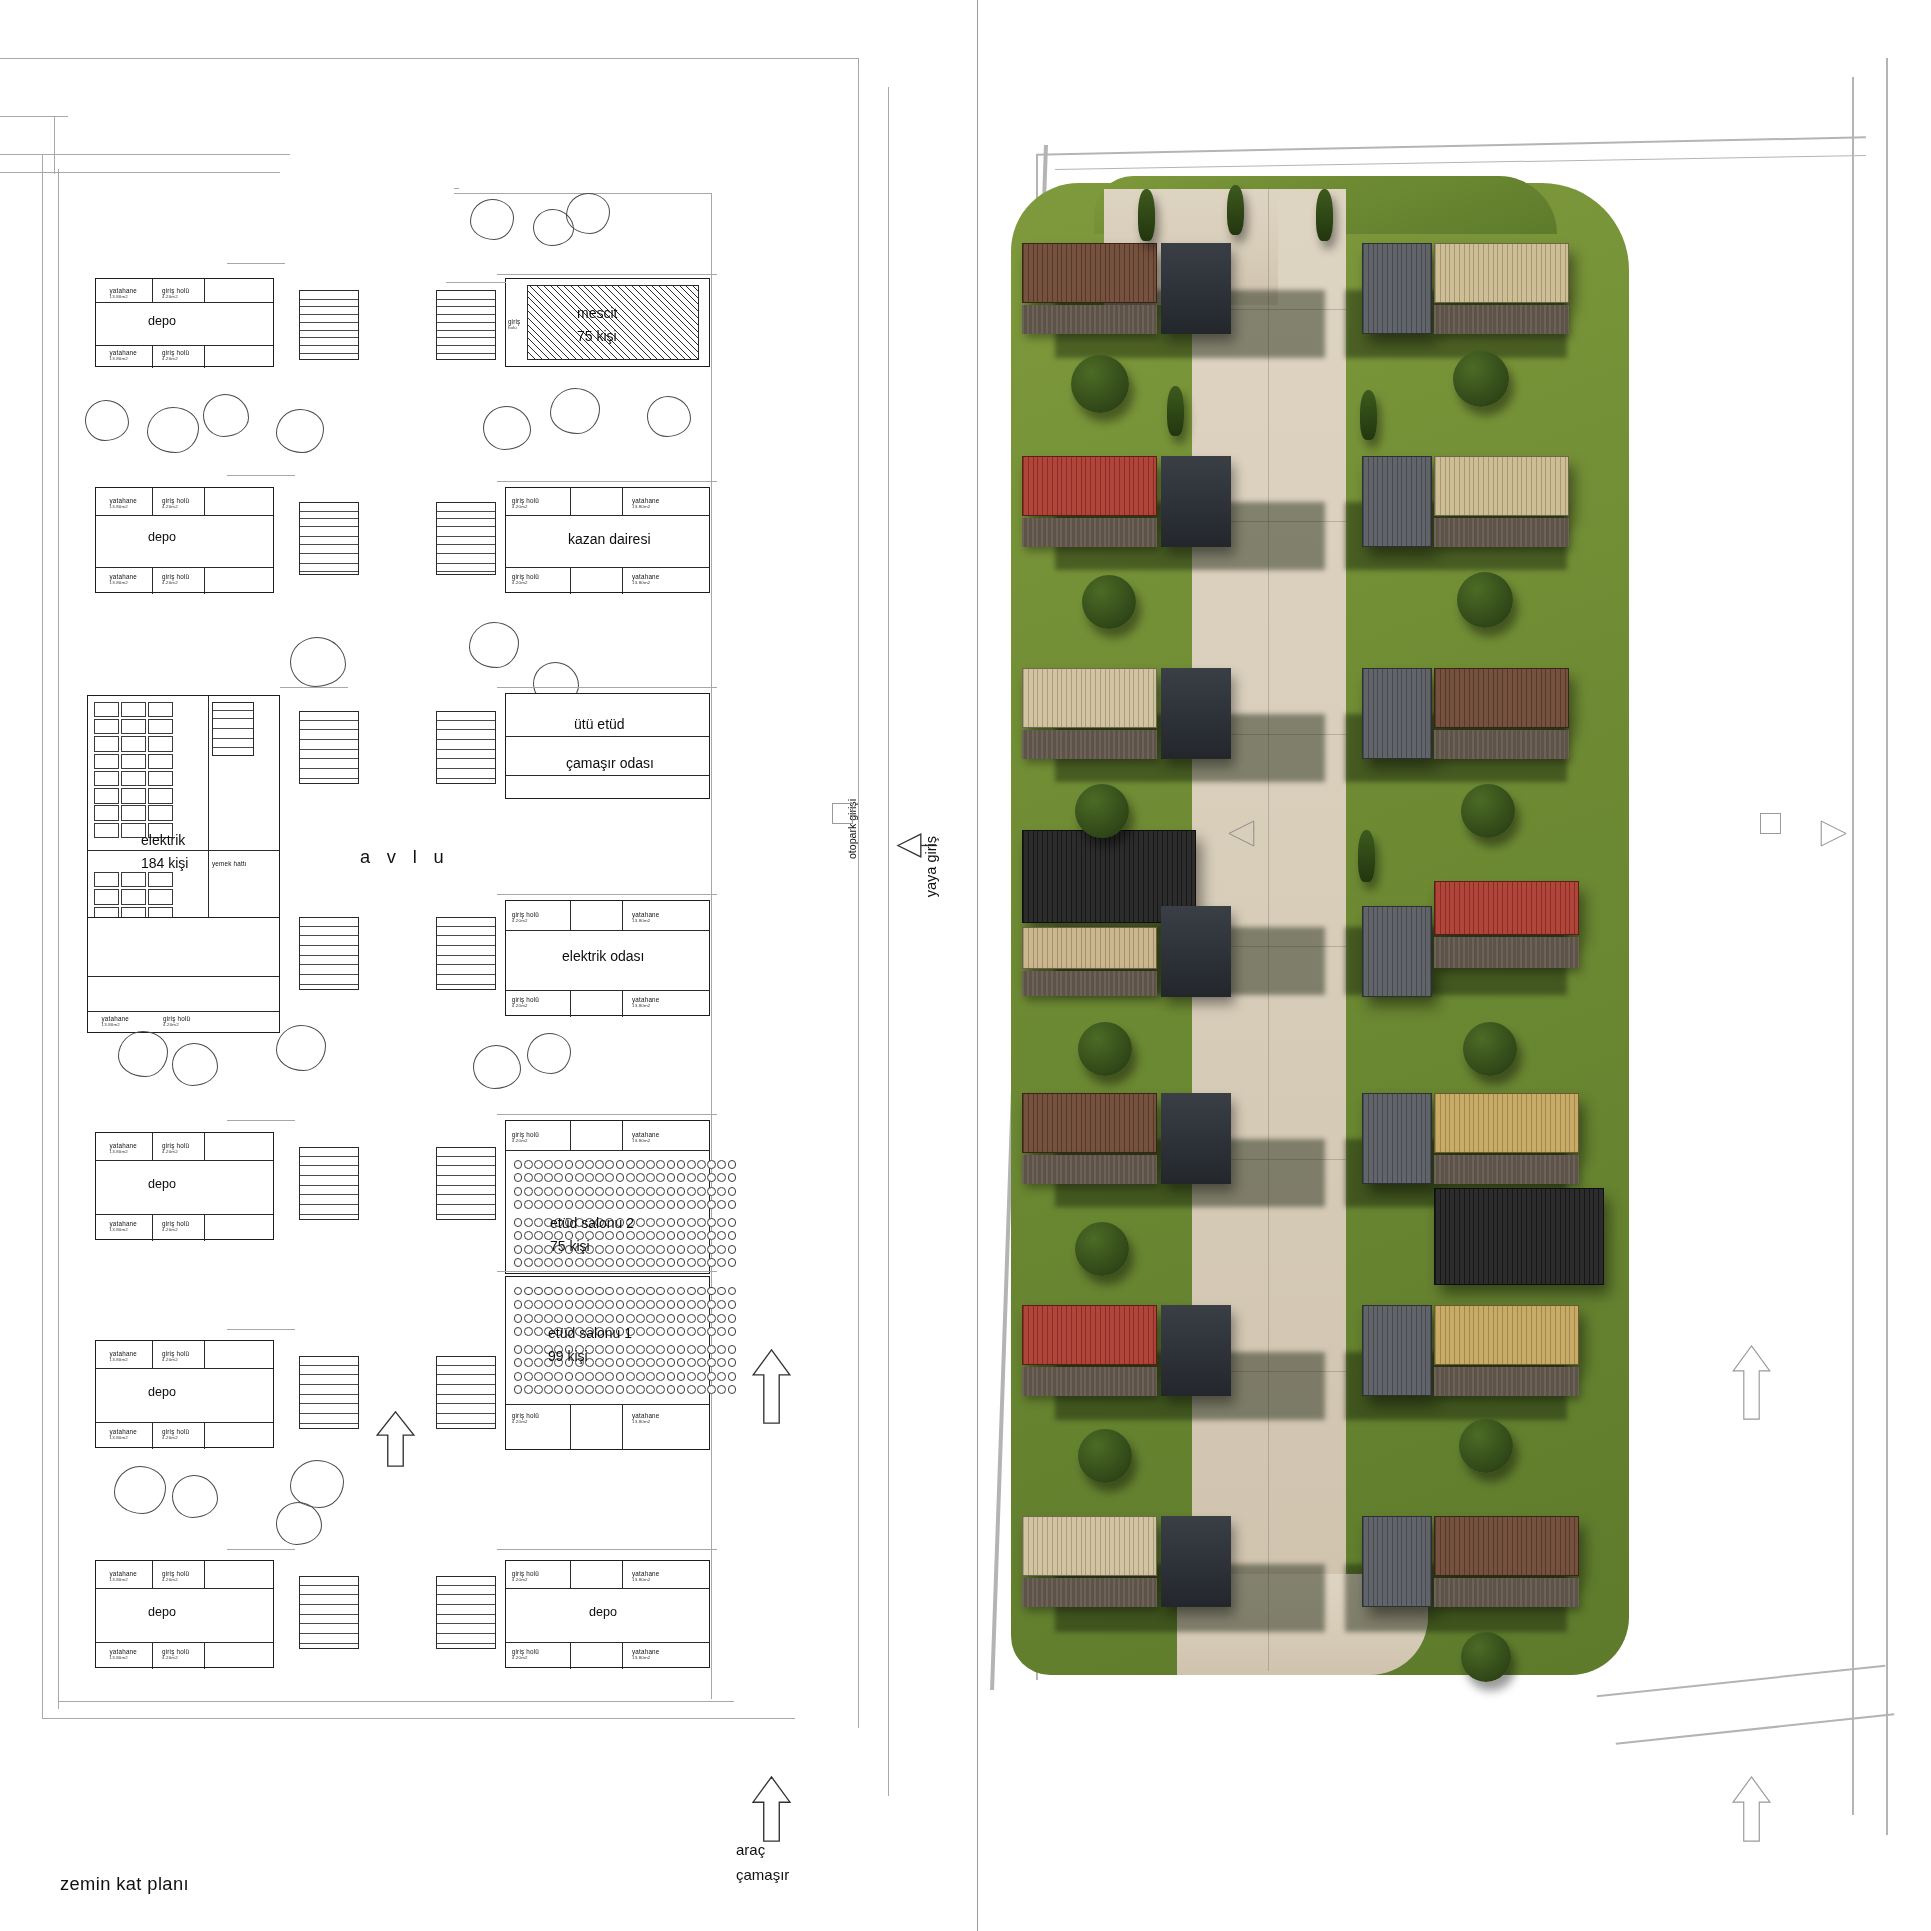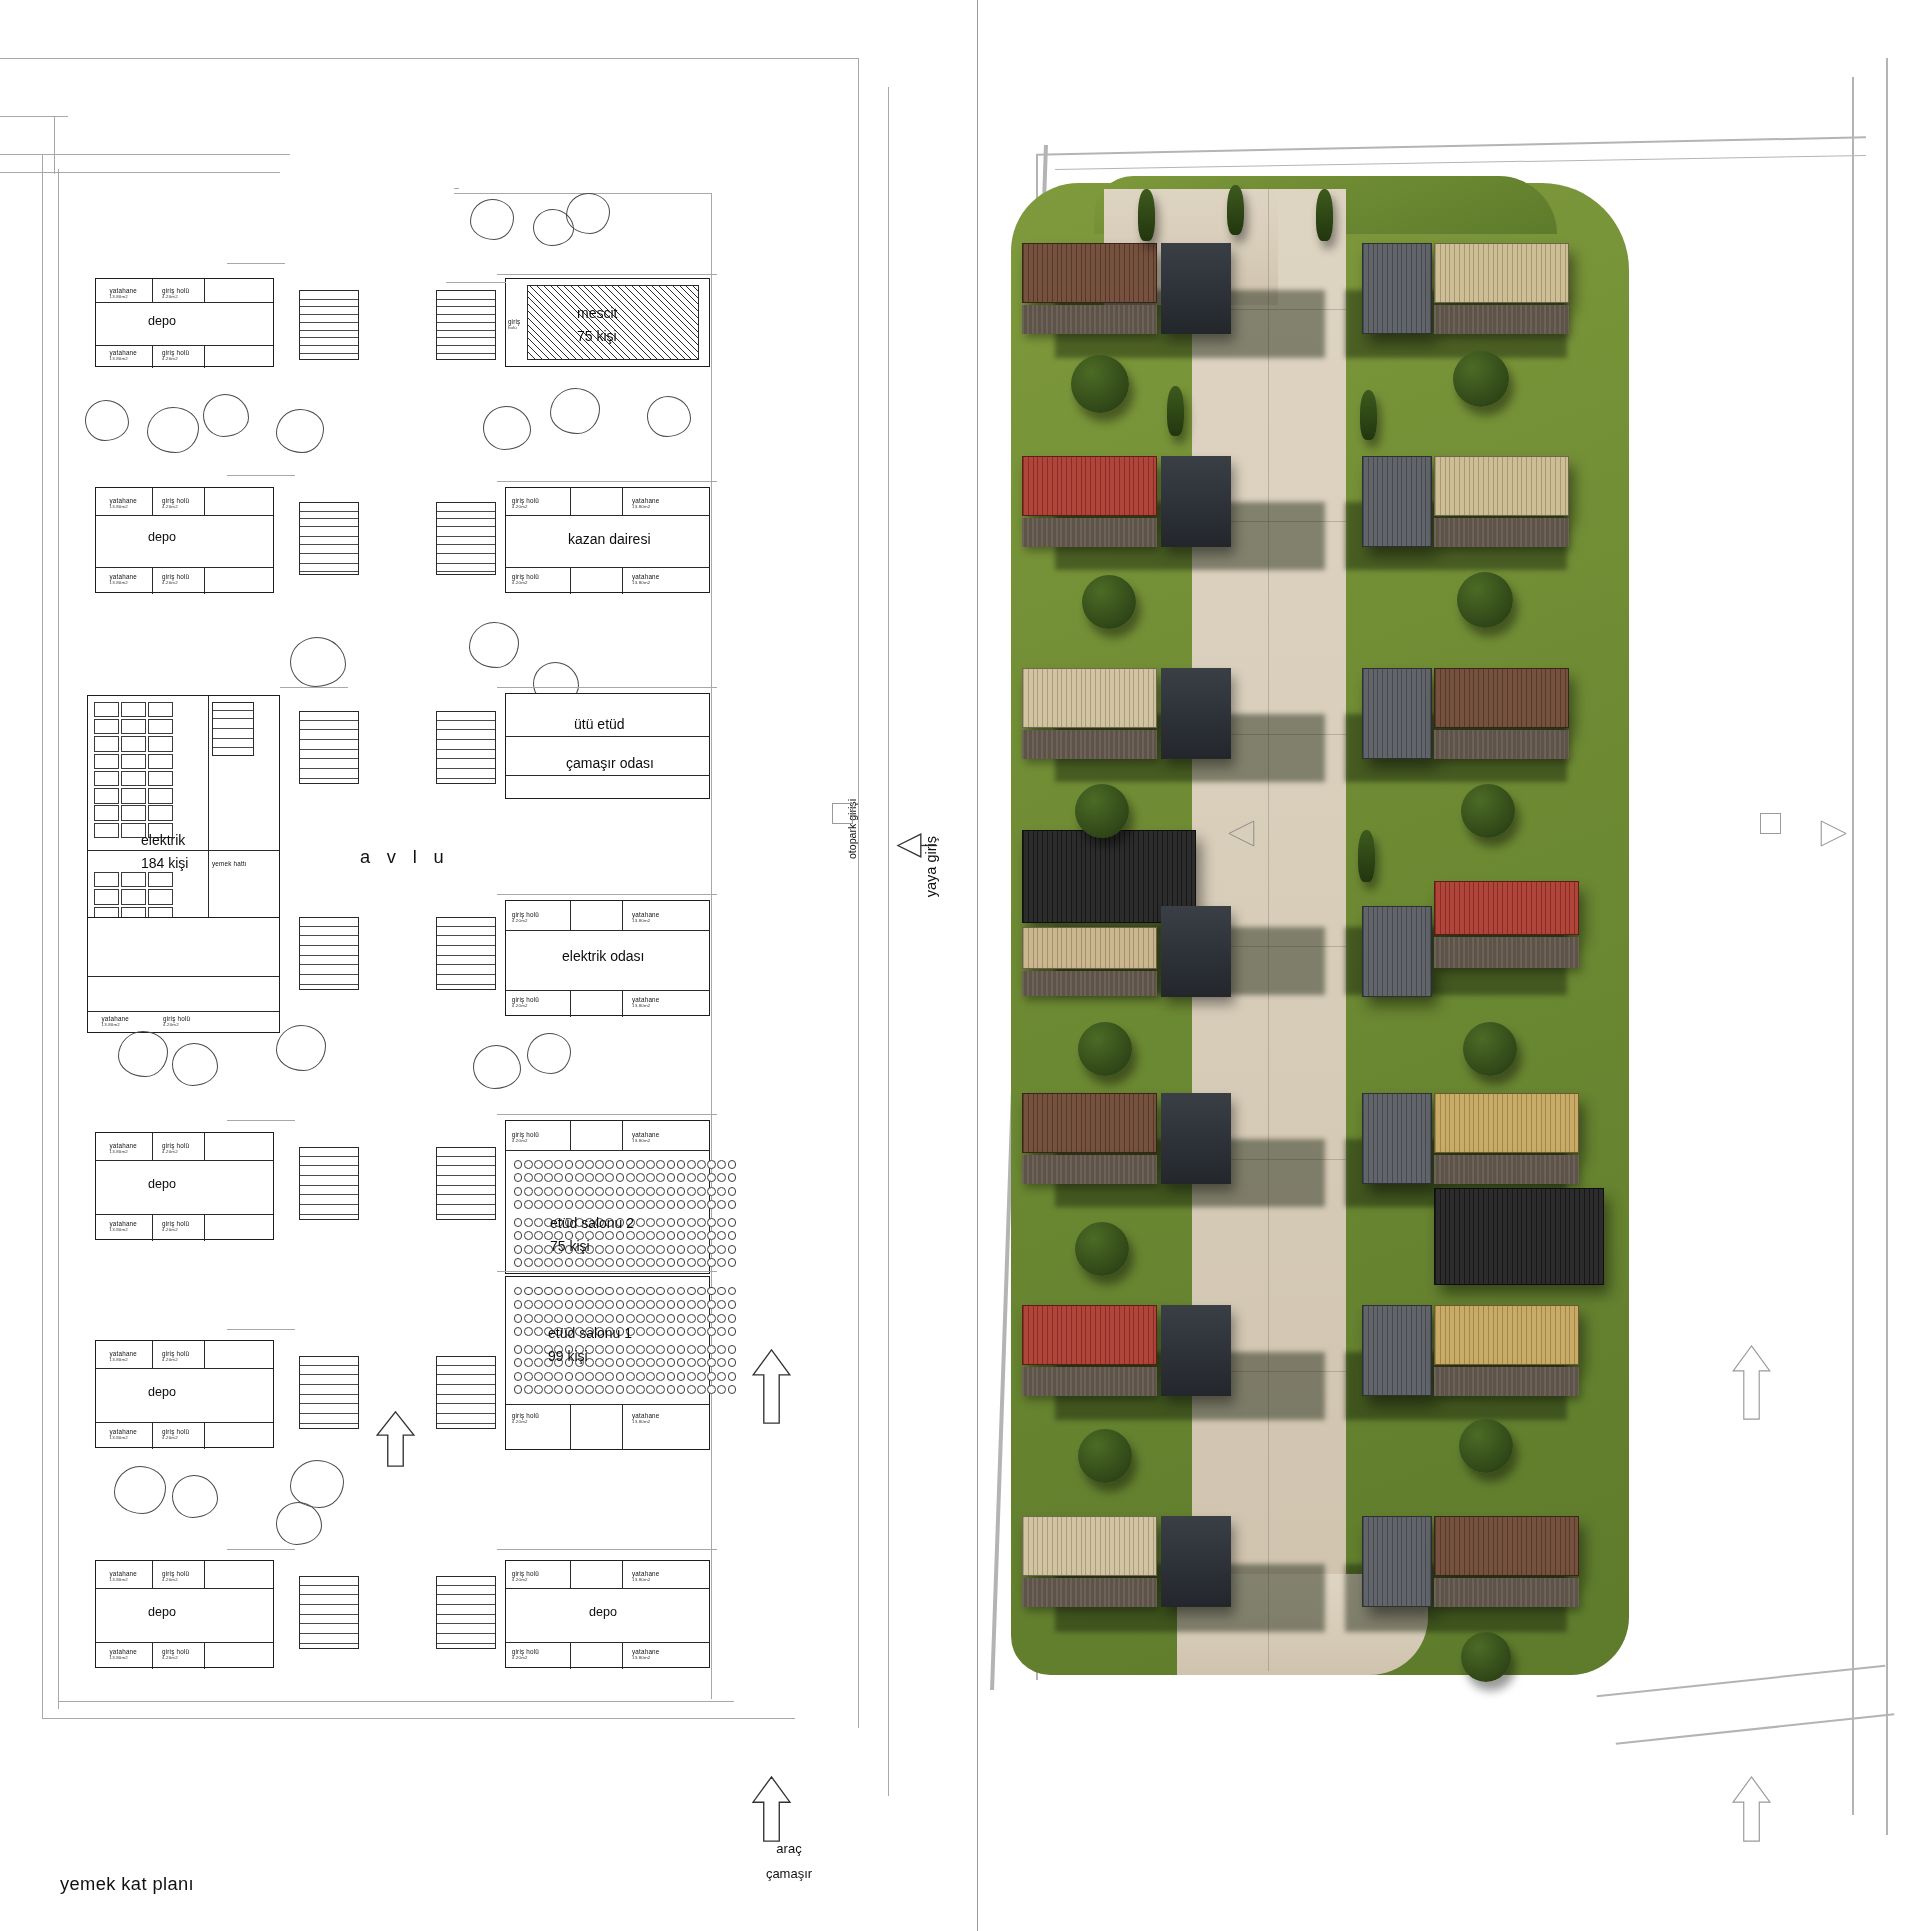--- a/index.html
+++ b/index.html
@@ -151,24 +151,23 @@
   }
   .vert-text {
     position: absolute;
     writing-mode: vertical-rl;
     transform: rotate(180deg);
     font-size: 14.5px;
     color: #111;
   }
   .entry-label {
     position: absolute;
-    font-size: 13px;
+    font-size: 15px;
     line-height: 1.1;
     color: #111;
-    text-align: center;
   }
 
   
   .render-panel {
     position: absolute;
     left: 978px;
     top: 0;
     width: 953px;
     height: 1931px;
     background: #ffffff;
@@ -1045,21 +1044,21 @@
       <polygon points="2,14 26,2 26,26" fill="none" stroke="#333" stroke-width="1.4"></polygon>
       <line x1="26" y1="14" x2="43" y2="14" stroke="#333" stroke-width="1.4"></line>
     </svg>
     <span class="vert-text" style="left:923px;top:836px;">yaya giriş</span>
     <span class="vert-text" style="left:846px;top:799px;font-size:10.6px;">otopark girişi</span>
     <div class="mark" style="left:832px;top:803px;width:21px;height:21px;"></div>
 
     <span class="entry-label" style="left:736px;top:1842px;width:106px;">araç</span>
     <span class="entry-label" style="left:736px;top:1867px;width:106px;">çamaşır</span>
 
-    <span class="plan-title" style="left:60px;top:1873px;">yemek kat planı</span>
+    <span class="plan-title" style="left:60px;top:1873px;">zemin kat planı</span>
   </div>
 
   <div class="divider-v" style="left:977px;"></div>
 
   <div class="render-panel">
 
     <div class="road-line" style="left:39px;top:145px;width:3.9px;height:1545px;transform:skewX(-2deg);"></div>
     <div class="road-line" style="left:58px;top:154px;width:1.9px;height:1526px;"></div>
     <div class="road-line" style="left:908px;top:58px;width:1.9px;height:1777px;"></div>
     <div class="road-line" style="left:874px;top:77px;width:1.9px;height:1738px;"></div>

